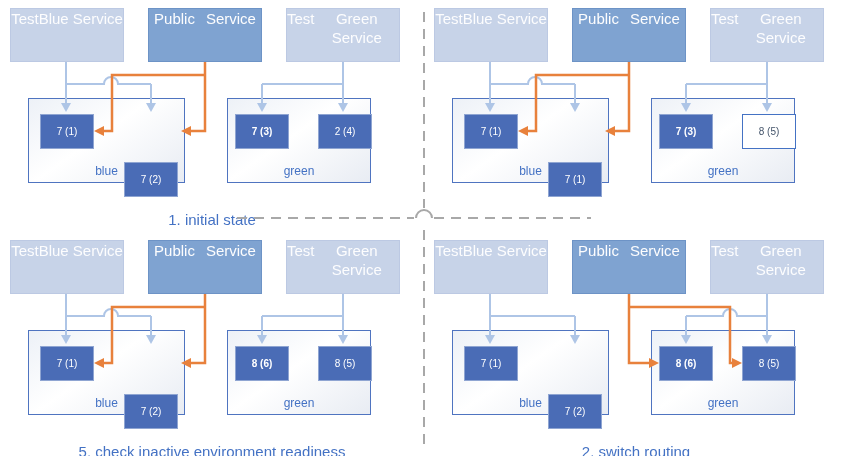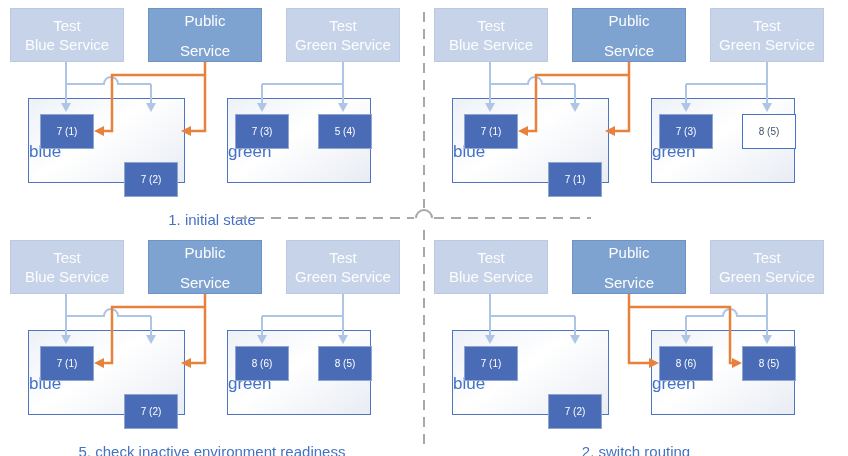--- a/index.html
+++ b/index.html
@@ -1,32 +1,32 @@
 <!DOCTYPE html>
 <html><head>
 <meta charset="utf-8">
 <style>
   html,body{margin:0;padding:0;background:#ffffff;}
   .stage{position:relative;width:848px;height:456px;background:#ffffff;overflow:hidden;
          font-family:"Liberation Sans",sans-serif;}
   .panel{position:absolute;width:424px;height:228px;}
-  .svc{position:absolute;top:8px;width:114px;height:54px;display:flex;flex-direction:column;
+  .svc{position:absolute;top:8px;width:114px;height:54px;display:flex;flex-direction:row;
        justify-content:center;text-align:center;color:#fdfdfe;font-size:15px;line-height:19px;box-sizing:border-box;}
   .svc.light{background:#c7d3e8;border:1px solid #bcc9e3;}
   .svc.public{background:#7fa3d1;border:1px solid #6d93c6;}
   .svc.pos-left{left:10px;} .svc.pos-mid{left:148px;gap:11px;} .svc.pos-right{left:286px;}
   .env{position:absolute;top:98px;height:85px;box-sizing:border-box;border:1.5px solid #4f74c0;
        background:linear-gradient(145deg,#edf1f7 0%,#ffffff 45%,#e8ecf3 100%);}
   .env.blue{left:28px;width:157px;} .env.green{left:227px;width:144px;}
-  .env-label{position:absolute;left:0;right:0;bottom:20px;text-align:left;color:#4472c4;font-size:17px;}
+  .env-label{position:absolute;left:0;right:0;bottom:4px;text-align:center;color:#4472c4;font-size:12px;}
   .wires{position:absolute;left:0;top:0;width:424px;height:228px;}
   .pod{position:absolute;top:114px;width:54px;height:35px;box-sizing:border-box;background:#4a6cb6;
        border:1px solid #8fa5d2;color:#ffffff;font-size:10px;text-align:center;line-height:33px;}
   .pod.outline{background:#ffffff;border:1.5px solid #4472c4;color:#44546a;}
-  .pod.p1{left:40px;} .pod.p2{left:124px;margin-top:48px;} .pod.p3{left:235px;} .pod.p4{left:318px;}
+  .pod.p1{left:40px;} .pod.p2{left:124px;margin-top:48px;} .pod.p3{left:235px;font-weight:bold;} .pod.p4{left:318px;}
   .caption{position:absolute;top:191px;left:0;width:424px;text-align:center;color:#4472c4;font-size:15px;margin-top:20px;}
   .divider{position:absolute;left:0;top:0;pointer-events:none;}
 </style>
 </head>
 <body>
 
 <div class="stage">
 
   <section class="panel" style="left:0;top:0">
     <div class="svc light pos-left">
@@ -67,21 +67,21 @@
           <path d="M205,75 H112 V131 H104"></path>
       </g>
       <g fill="#e8813c">
         <polygon points="181,131 191,126 191,136"></polygon>
           <polygon points="94,131 104,126 104,136"></polygon>
       </g>
     </svg>
     <div class="pod p1">7 (1)</div>
     <div class="pod p2">7 (2)</div>
     <div class="pod p3">7 (3)</div>
-    <div class="pod p4">5 (4)</div>
+    <div class="pod p4">2 (4)</div>
     <div class="caption">1. initial state</div>
   </section>
 
   <section class="panel" style="left:424px;top:0">
     <div class="svc light pos-left">
       <span>Test</span>
       <span>Blue Service</span>
     </div>
     <div class="svc public pos-mid">
       <span>Public</span>

